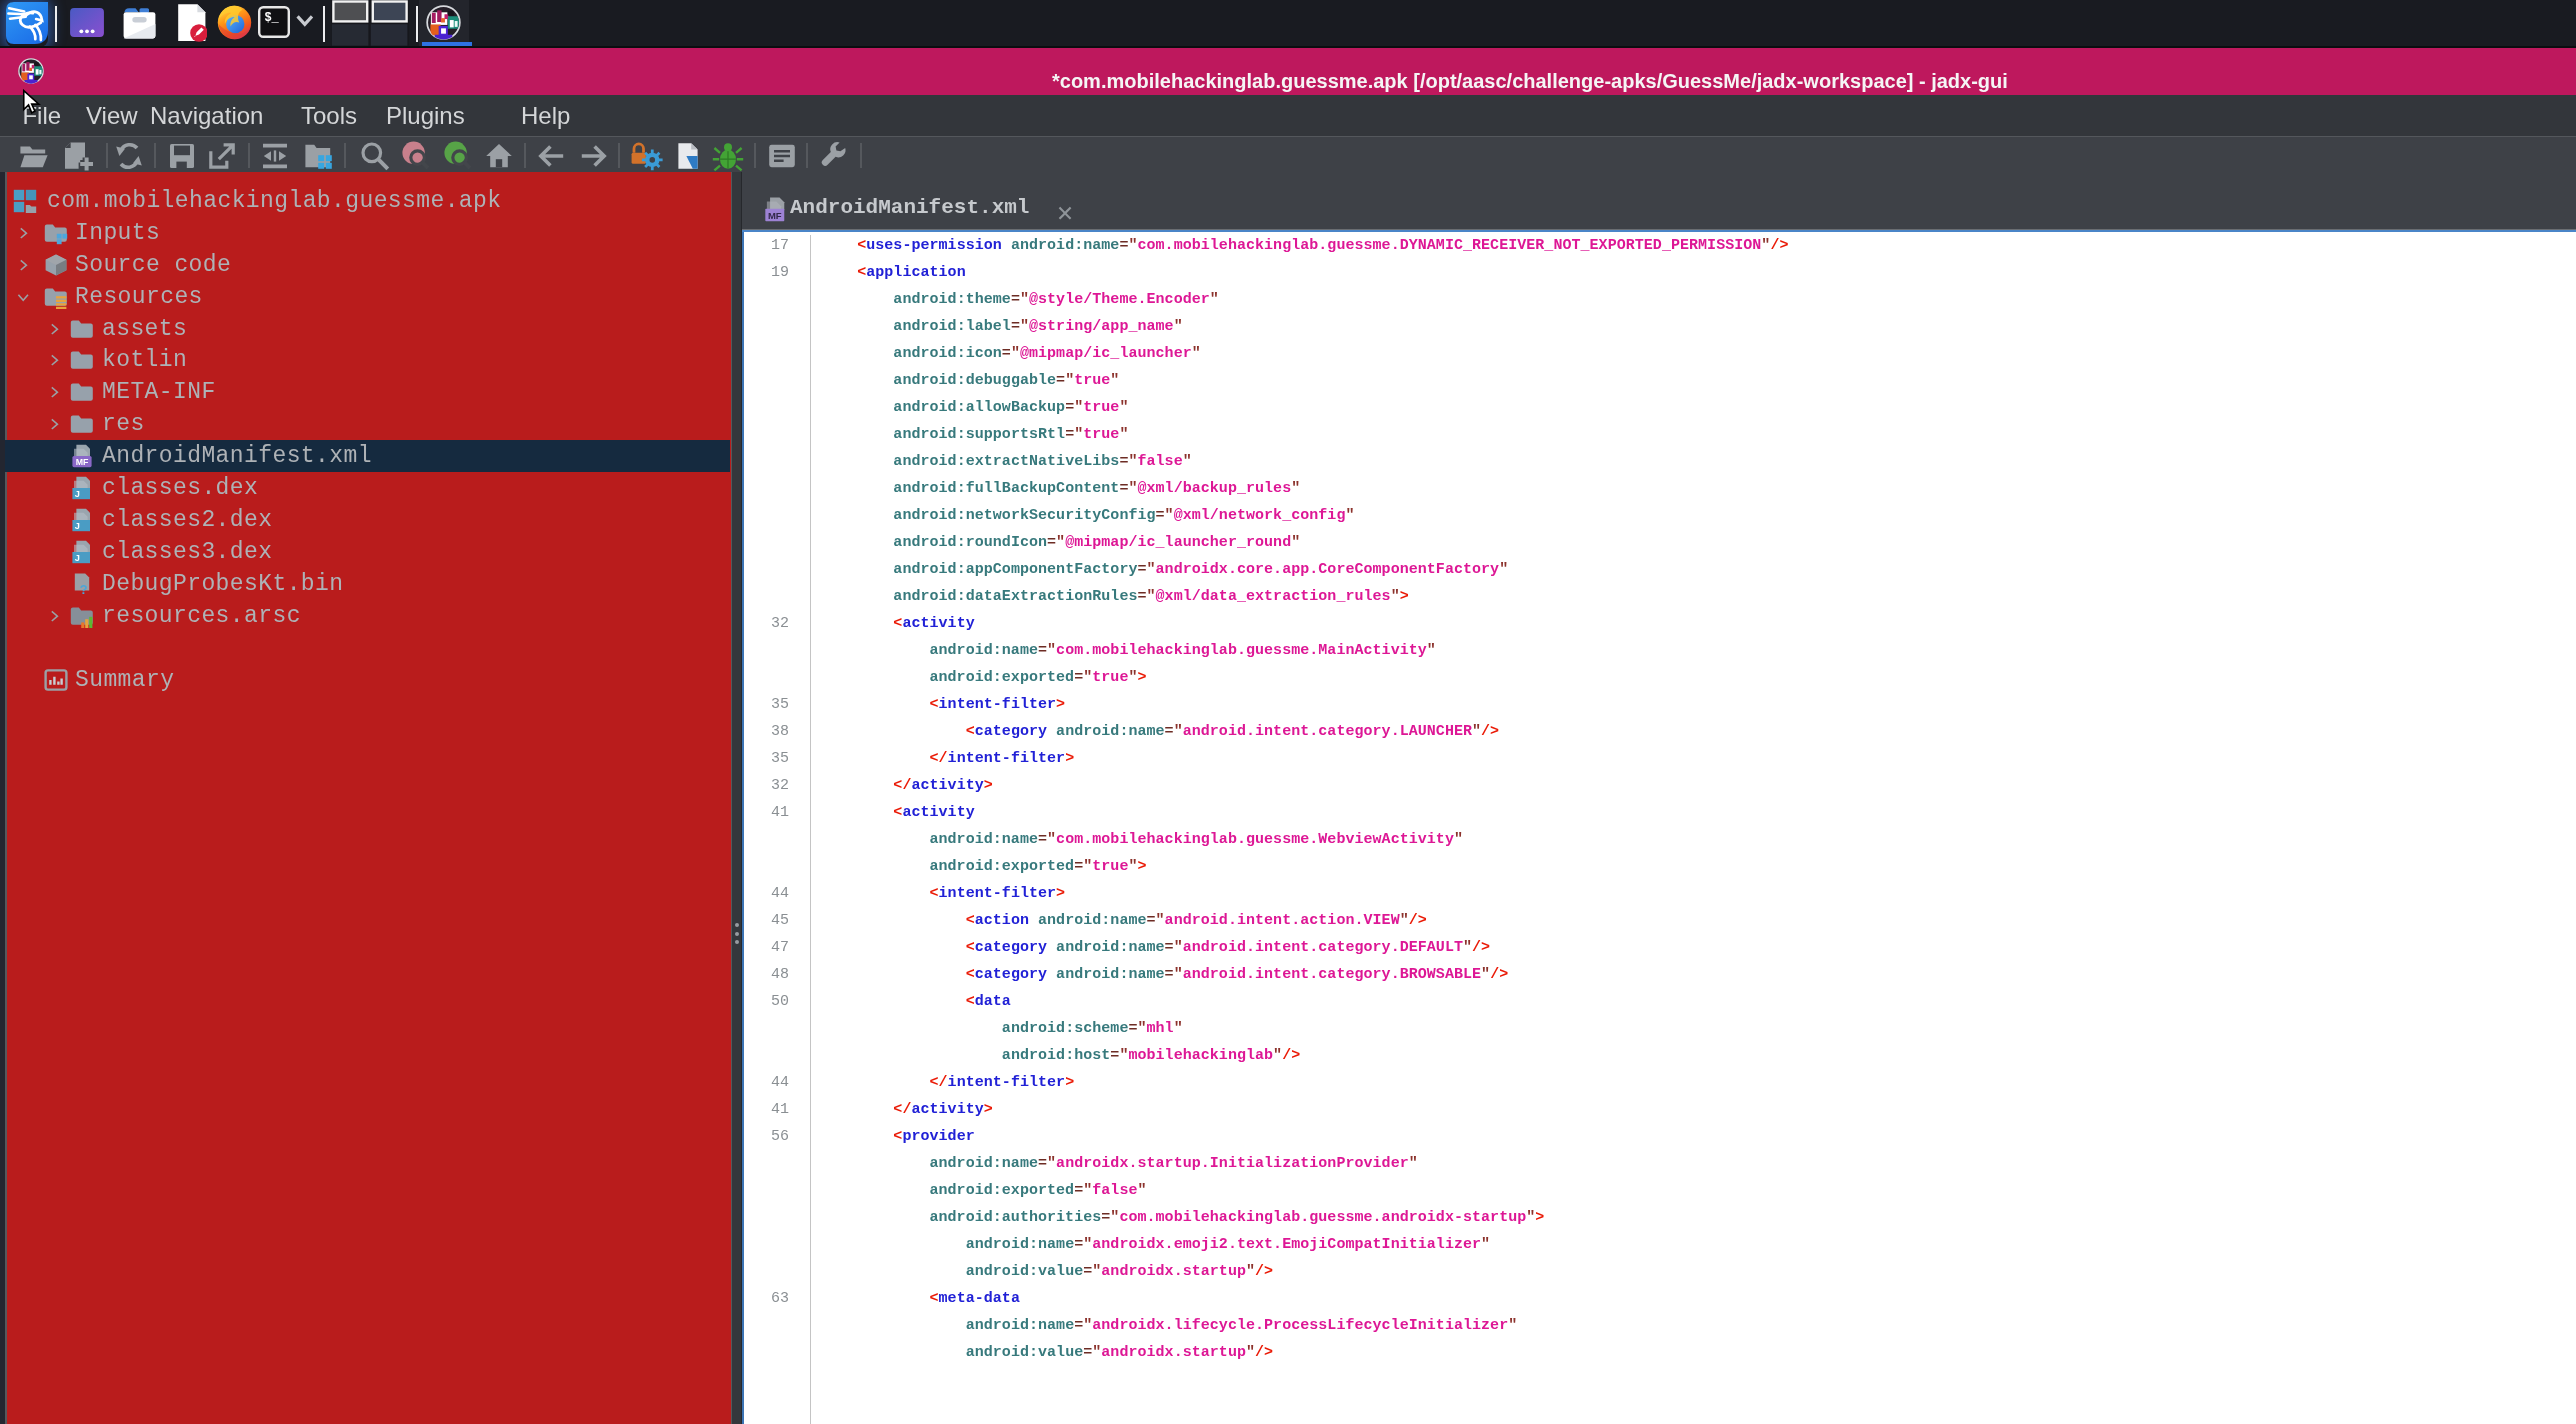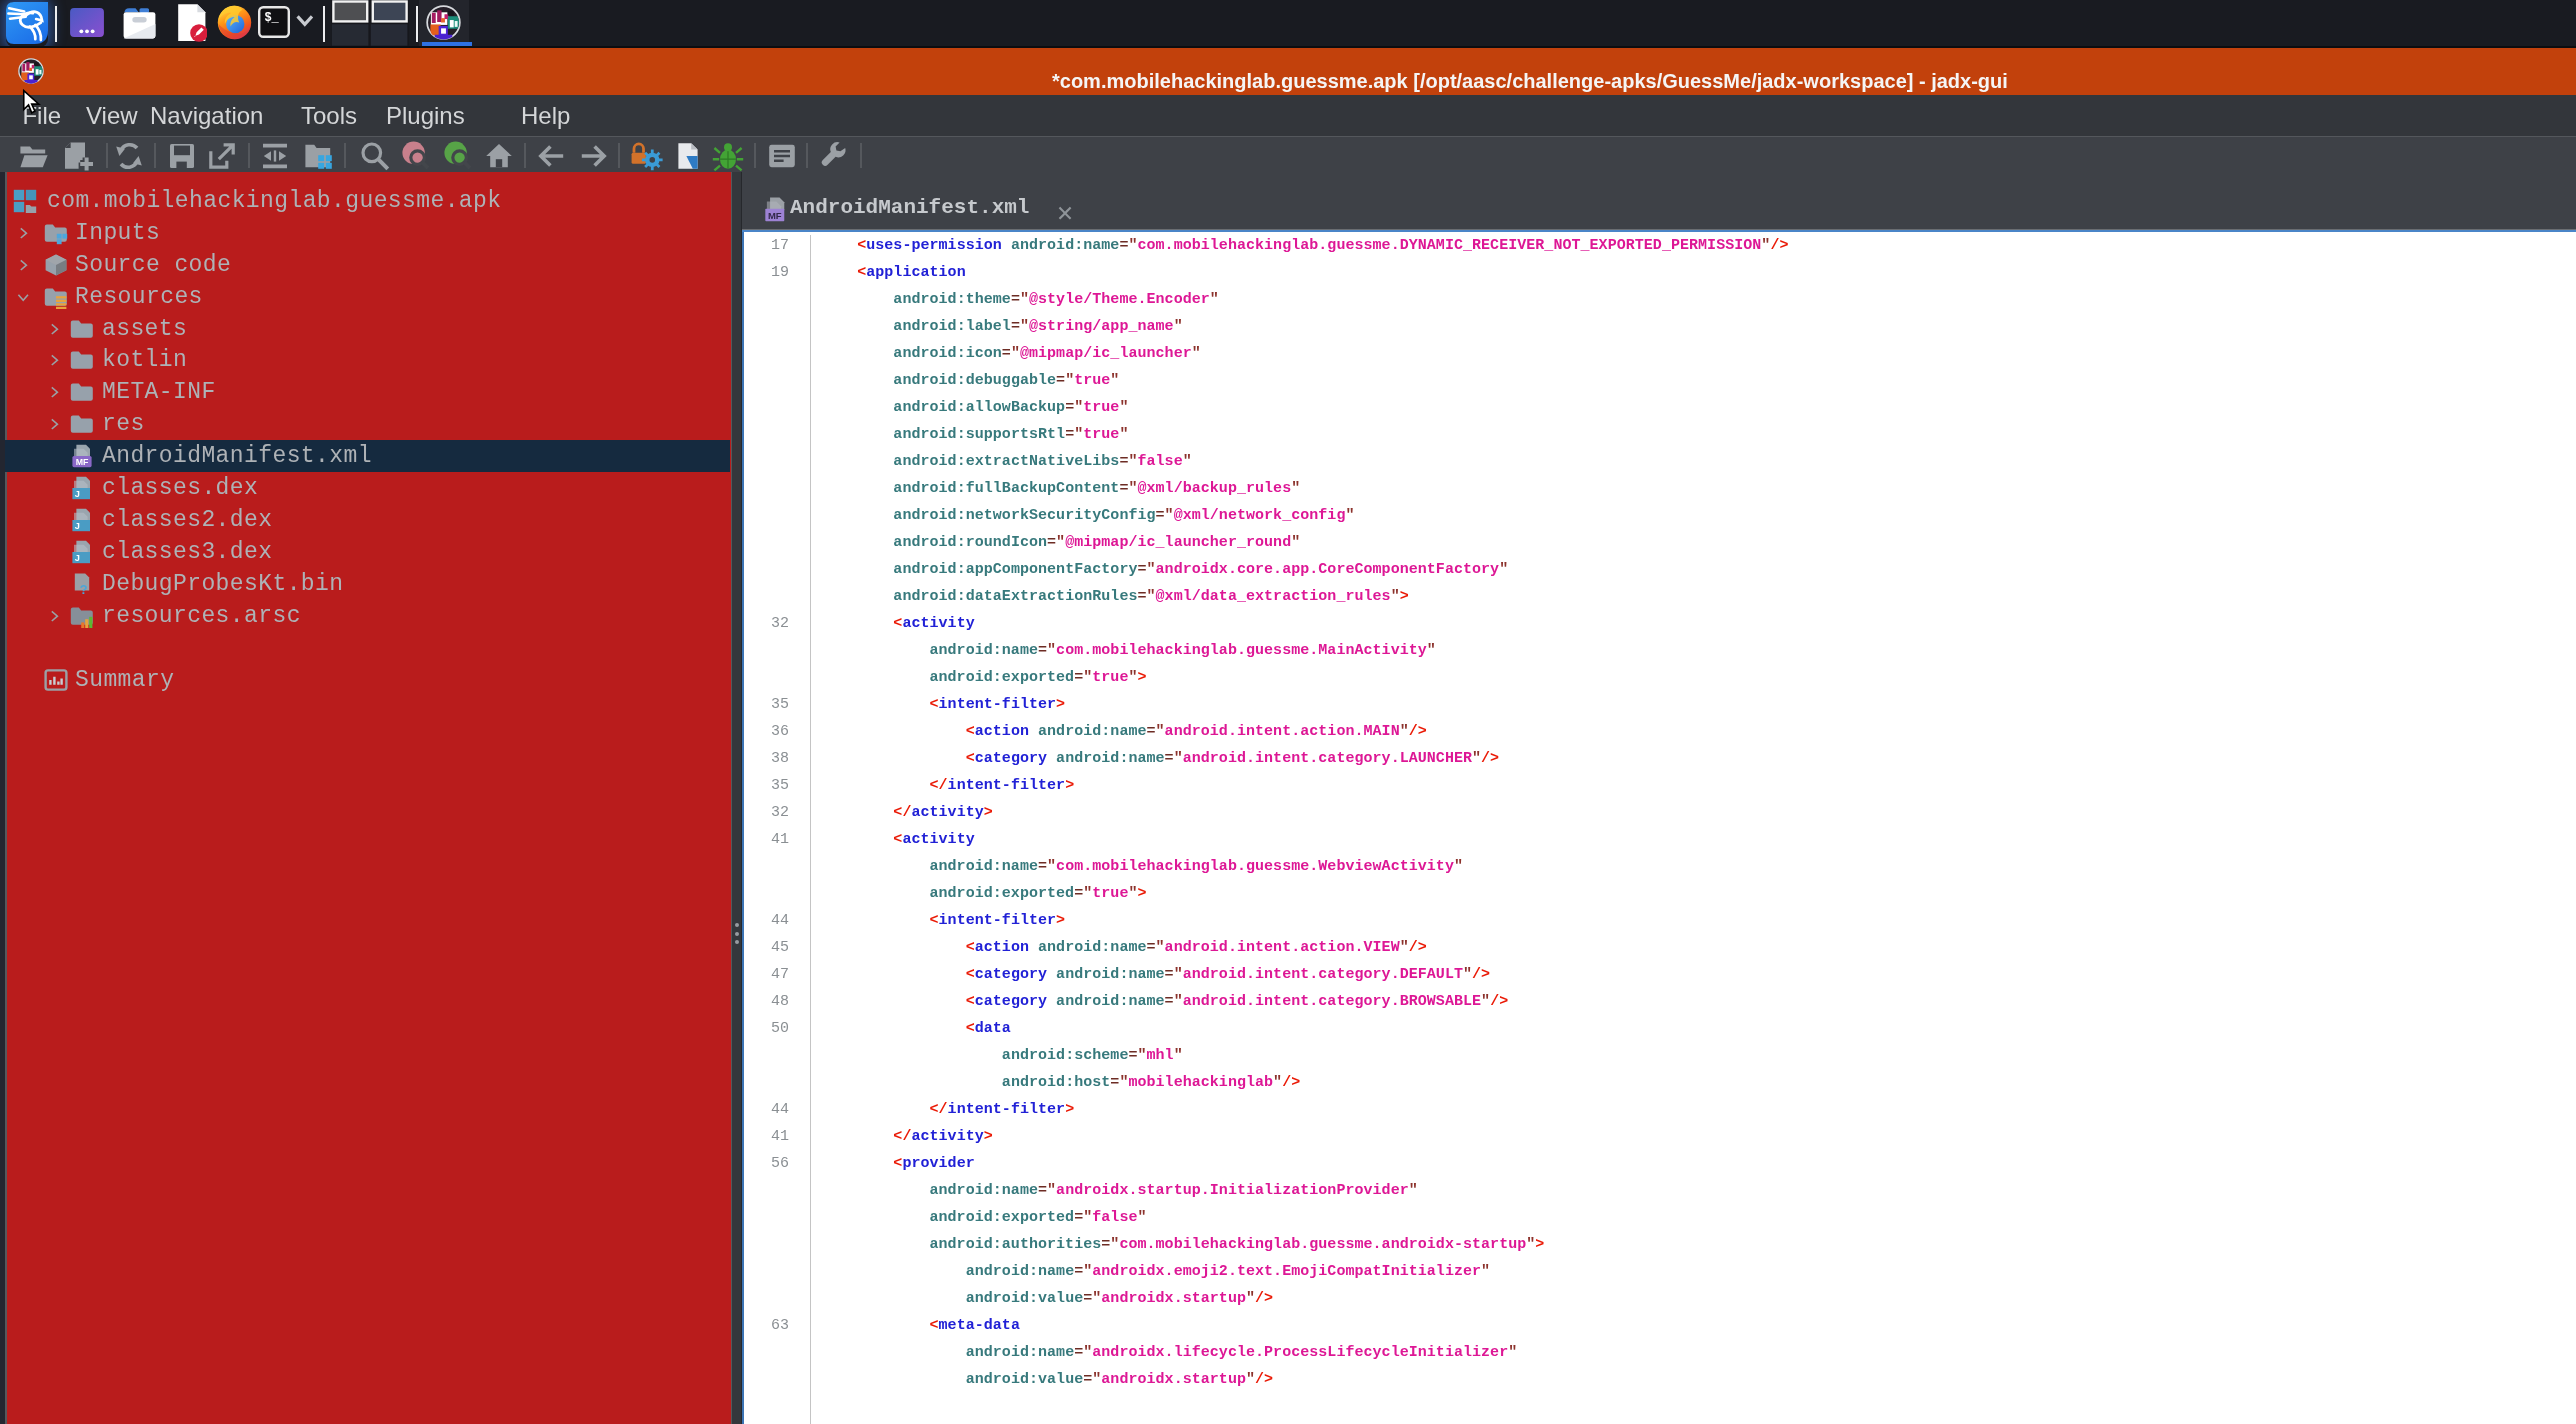--- a/index.html
+++ b/index.html
@@ -1,21 +1,21 @@
 <!DOCTYPE html>
 <html style="font-size:12.8px"><head><meta charset="utf-8"><style>
 * { margin:0; padding:0; box-sizing:border-box; }
 html,body { width:2576px; height:1425px; overflow:hidden; background:#ffffff; font-family:"Liberation Sans",sans-serif; }
 #stage { position:absolute; top:0; left:0; width:2576px; height:1425px; }
 
 #panel { position:absolute; left:0; top:0; width:2576px; height:46px; background:#191b21; }
 #panel .sep { position:absolute; top:6.4px; width:2.4px; height:36px; background:#ecedef; }
 .picon { position:absolute; top:6.4px; }
 
-#titlebar { position:absolute; left:0; top:46px; width:2576px; height:50px; background:#c2410c; border-top:2.4px solid #0c0d10; }
+#titlebar { position:absolute; left:0; top:46px; width:2576px; height:50px; background:#be185d; border-top:2.4px solid #0c0d10; }
 #title-text { position:absolute; left:1052px; top:21.6px; font-size:20px; font-weight:bold; color:#f5f5f5; white-space:pre; }
 
 #menubar { position:absolute; left:0; top:95px; width:2576px; height:41px; background:#33363b; }
 #menubar span { position:absolute; top:7.2px; font-size:24px; color:#d4d6d8; }
 
 #toolbar { position:absolute; left:0; top:136px; width:2576px; height:37px; background:#3e4147; border-top:0.8px solid #54575c; }
 #toolbar .sep { position:absolute; top:5.6px; width:1.6px; height:25.6px; background:#55585d; }
 .tbicon { position:absolute; top:3.2px; }
 
 #tabbar { position:absolute; left:729px; top:172px; width:1847px; height:57px; background:#3e4147; }
@@ -467,21 +467,20 @@
 <div class="cl"><span class="ln"></span><span class="ct">        <i class="a">android:extractNativeLibs</i><i class="e">=</i><i class="q">"</i><i class="v">false</i><i class="q">"</i></span></div>
 <div class="cl"><span class="ln"></span><span class="ct">        <i class="a">android:fullBackupContent</i><i class="e">=</i><i class="q">"</i><i class="v">@xml/backup_rules</i><i class="q">"</i></span></div>
 <div class="cl"><span class="ln"></span><span class="ct">        <i class="a">android:networkSecurityConfig</i><i class="e">=</i><i class="q">"</i><i class="v">@xml/network_config</i><i class="q">"</i></span></div>
 <div class="cl"><span class="ln"></span><span class="ct">        <i class="a">android:roundIcon</i><i class="e">=</i><i class="q">"</i><i class="v">@mipmap/ic_launcher_round</i><i class="q">"</i></span></div>
 <div class="cl"><span class="ln"></span><span class="ct">        <i class="a">android:appComponentFactory</i><i class="e">=</i><i class="q">"</i><i class="v">androidx.core.app.CoreComponentFactory</i><i class="q">"</i></span></div>
 <div class="cl"><span class="ln"></span><span class="ct">        <i class="a">android:dataExtractionRules</i><i class="e">=</i><i class="q">"</i><i class="v">@xml/data_extraction_rules</i><i class="q">"</i><i class="r">&gt;</i></span></div>
 <div class="cl"><span class="ln">32</span><span class="ct">        <i class="r">&lt;</i><i class="t">activity</i></span></div>
 <div class="cl"><span class="ln"></span><span class="ct">            <i class="a">android:name</i><i class="e">=</i><i class="q">"</i><i class="v">com.mobilehackinglab.guessme.MainActivity</i><i class="q">"</i></span></div>
 <div class="cl"><span class="ln"></span><span class="ct">            <i class="a">android:exported</i><i class="e">=</i><i class="q">"</i><i class="v">true</i><i class="q">"</i><i class="r">&gt;</i></span></div>
 <div class="cl"><span class="ln">35</span><span class="ct">            <i class="r">&lt;</i><i class="t">intent-filter</i><i class="r">&gt;</i></span></div>
-<div class="cl"><span class="ln">36</span><span class="ct">                <i class="r">&lt;</i><i class="t">action</i> <i class="a">android:name</i><i class="e">=</i><i class="q">"</i><i class="v">android.intent.action.MAIN</i><i class="q">"</i><i class="r">/&gt;</i></span></div>
 <div class="cl"><span class="ln">38</span><span class="ct">                <i class="r">&lt;</i><i class="t">category</i> <i class="a">android:name</i><i class="e">=</i><i class="q">"</i><i class="v">android.intent.category.LAUNCHER</i><i class="q">"</i><i class="r">/&gt;</i></span></div>
 <div class="cl"><span class="ln">35</span><span class="ct">            <i class="r">&lt;/</i><i class="t">intent-filter</i><i class="r">&gt;</i></span></div>
 <div class="cl"><span class="ln">32</span><span class="ct">        <i class="r">&lt;/</i><i class="t">activity</i><i class="r">&gt;</i></span></div>
 <div class="cl"><span class="ln">41</span><span class="ct">        <i class="r">&lt;</i><i class="t">activity</i></span></div>
 <div class="cl"><span class="ln"></span><span class="ct">            <i class="a">android:name</i><i class="e">=</i><i class="q">"</i><i class="v">com.mobilehackinglab.guessme.WebviewActivity</i><i class="q">"</i></span></div>
 <div class="cl"><span class="ln"></span><span class="ct">            <i class="a">android:exported</i><i class="e">=</i><i class="q">"</i><i class="v">true</i><i class="q">"</i><i class="r">&gt;</i></span></div>
 <div class="cl"><span class="ln">44</span><span class="ct">            <i class="r">&lt;</i><i class="t">intent-filter</i><i class="r">&gt;</i></span></div>
 <div class="cl"><span class="ln">45</span><span class="ct">                <i class="r">&lt;</i><i class="t">action</i> <i class="a">android:name</i><i class="e">=</i><i class="q">"</i><i class="v">android.intent.action.VIEW</i><i class="q">"</i><i class="r">/&gt;</i></span></div>
 <div class="cl"><span class="ln">47</span><span class="ct">                <i class="r">&lt;</i><i class="t">category</i> <i class="a">android:name</i><i class="e">=</i><i class="q">"</i><i class="v">android.intent.category.DEFAULT</i><i class="q">"</i><i class="r">/&gt;</i></span></div>
 <div class="cl"><span class="ln">48</span><span class="ct">                <i class="r">&lt;</i><i class="t">category</i> <i class="a">android:name</i><i class="e">=</i><i class="q">"</i><i class="v">android.intent.category.BROWSABLE</i><i class="q">"</i><i class="r">/&gt;</i></span></div>

